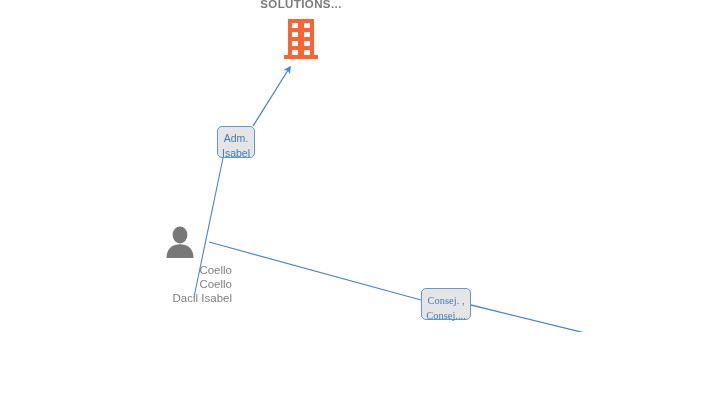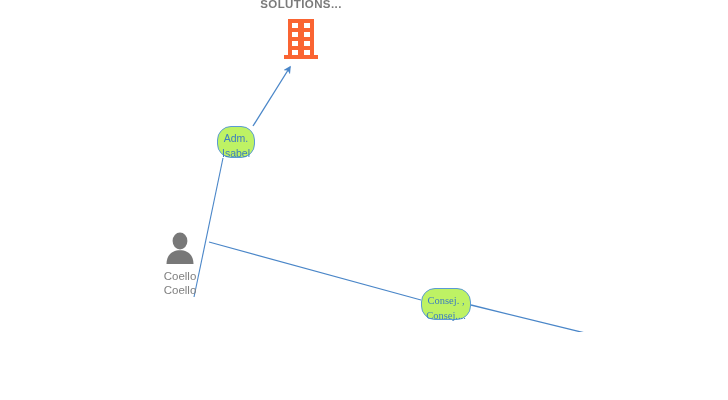--- a/index.html
+++ b/index.html
@@ -43,23 +43,23 @@
     margin: 8px auto 0;
     width: 34px;
     height: 40px;
     display: block;
   }
 
   
   .person-node {
     position: absolute;
     left: 128px;
-    top: 232px;
+    top: 226px;
     width: 104px;
-    text-align: center;
+    text-align: right;
   }
   .person-icon {
     width: 36px;
     height: 32px;
     display: block;
     margin: 0 auto;
   }
   .person-name {
     margin-top: 5px;
     font-size: 11.5px;
@@ -80,23 +80,23 @@
   .company-icon-small {
     width: 30px;
     height: 18px;
     display: block;
   }
 
   
   .edge-label {
     position: absolute;
     box-sizing: border-box;
-    background: #bef264;
+    background: #e5e5e5;
     border: 1px solid #5b9bd5;
-    border-radius: 14px;
+    border-radius: 5px;
     color: #3d7ebf;
     font-size: 10.5px;
     line-height: 15px;
     text-align: center;
     padding: 4px 3px 4px 3px;
     white-space: nowrap;
   }
   .edge-label span {
     display: block;
   }
@@ -176,20 +176,21 @@
   </div>
 
   <div class="person-node">
     <svg class="person-icon" viewBox="0 0 36 32" xmlns="http://www.w3.org/2000/svg">
       <ellipse cx="18" cy="9" rx="7.4" ry="8.4" fill="#787878"></ellipse>
       <path d="M 4.5 32 C 4.5 22.5 10.5 18.2 18 18.2 C 25.5 18.2 31.5 22.5 31.5 32 Z" fill="#787878"></path>
     </svg>
     <div class="person-name">
       <span>Coello</span>
       <span>Coello</span>
+      <span>Dacil Isabel</span>
     </div>
   </div>
 
   <div class="company-node-right">
     <svg class="company-icon-small" viewBox="0 0 30 18" xmlns="http://www.w3.org/2000/svg">
       <rect x="0" y="2" width="28" height="14" fill="#7a7a7a"></rect>
       <rect x="0" y="16" width="30" height="2" fill="#7a7a7a"></rect>
       <rect x="4" y="5" width="7" height="5" fill="#ffffff"></rect>
       <rect x="15" y="5" width="7" height="5" fill="#ffffff"></rect>
     </svg>

